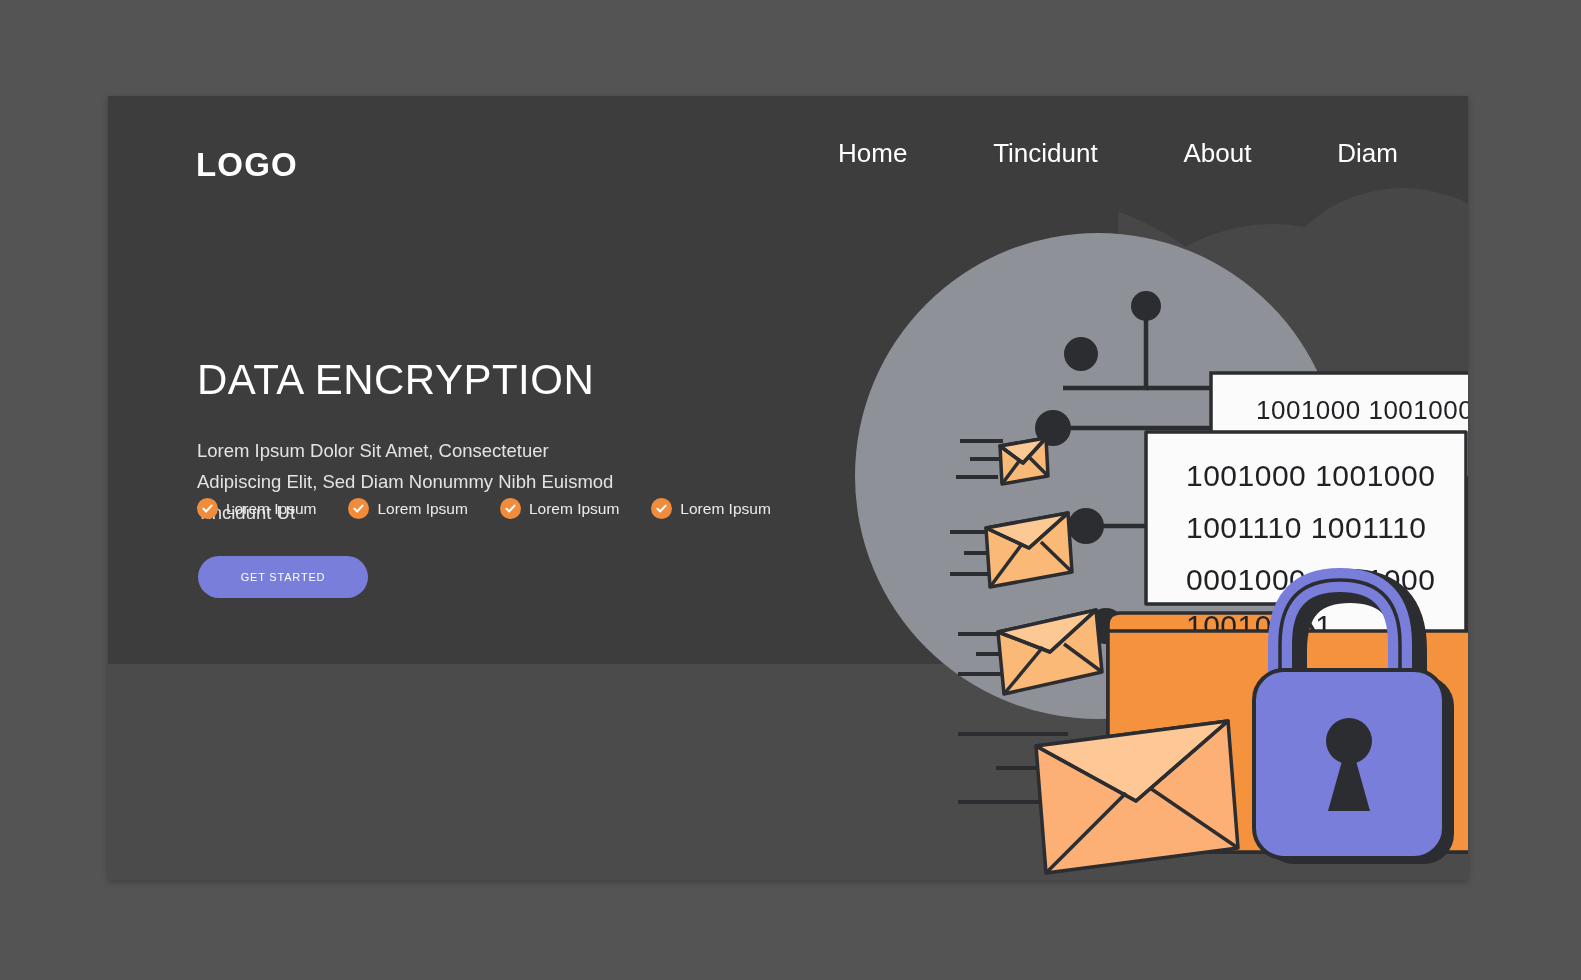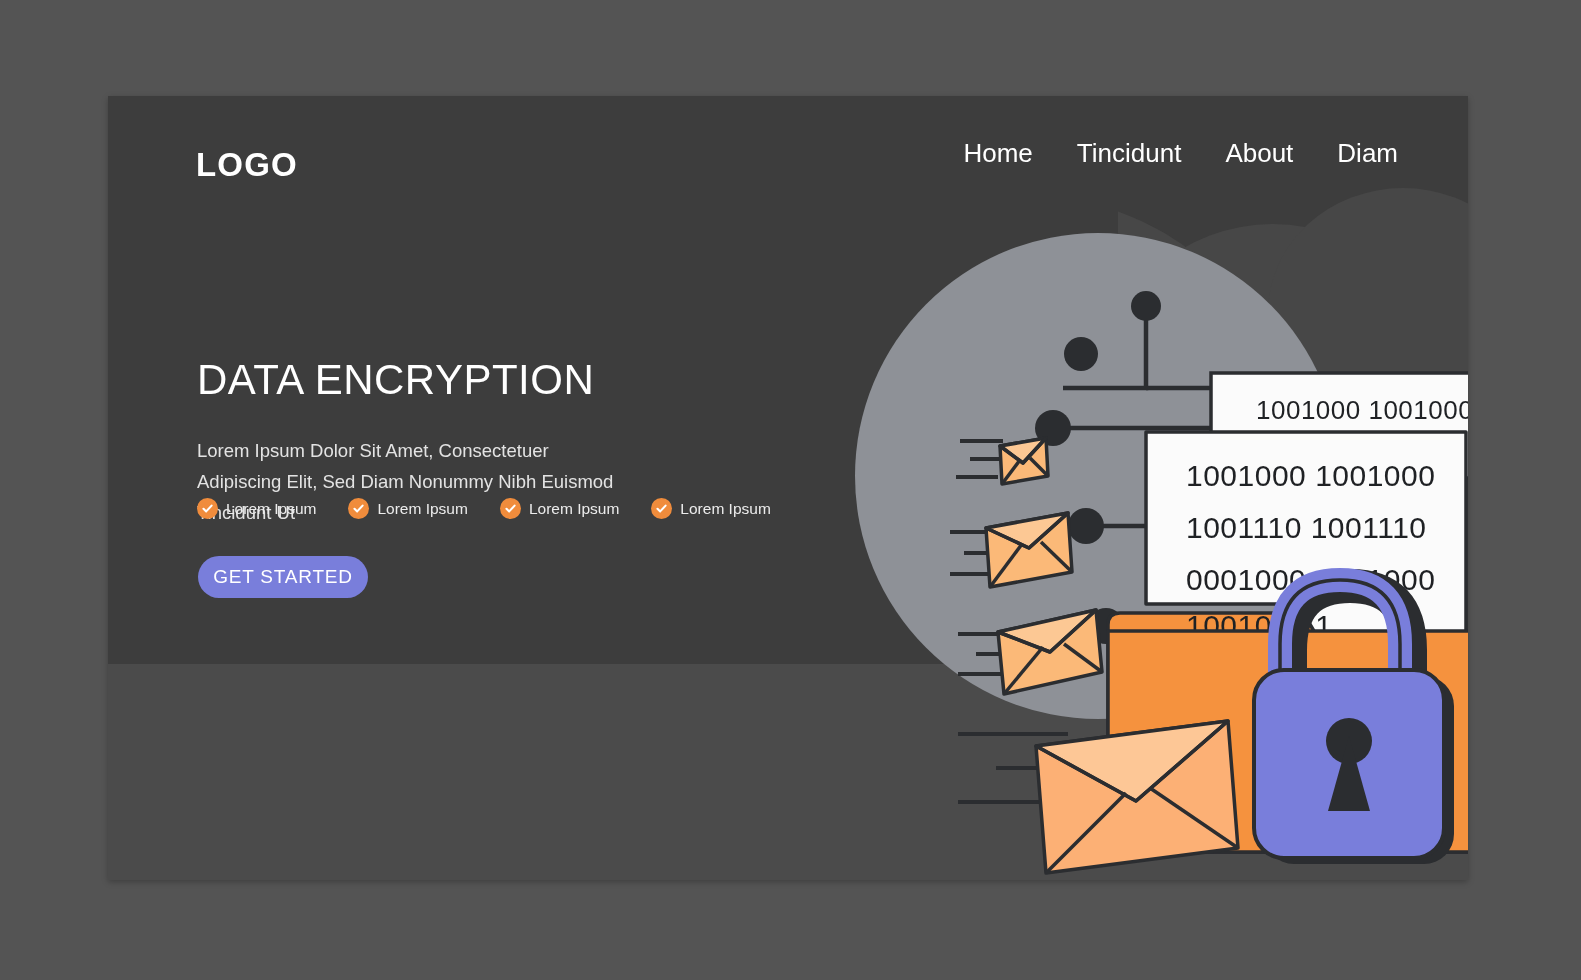--- a/index.html
+++ b/index.html
@@ -73,21 +73,21 @@
     font-size: 33px;
     font-weight: bold;
     letter-spacing: 1.2px;
   }
   .nav {
     position: absolute;
     left: 730px;
     top: 42px;
     width: 560px;
     display: flex;
-    justify-content: flex-end;
+    justify-content: space-between;
     align-items: center;
     gap: 44px;
   }
   .nav a {
     color: #ffffff;
     font-size: 26px;
     text-decoration: none;
     font-weight: 400;
   }
 
@@ -143,21 +143,21 @@
   .cta {
     position: absolute;
     left: 90px;
     top: 460px;
     width: 170px;
     height: 42px;
     border-radius: 21px;
     background: #797edb;
     border: none;
     color: #ffffff;
-    font-size: 19px;
+    font-size: 11px;
     letter-spacing: 0.8px;
     font-family: "Liberation Sans", sans-serif;
     cursor: pointer;
   }
 
   
   .illo {
     position: absolute;
     left: 690px;
     top: 80px;

